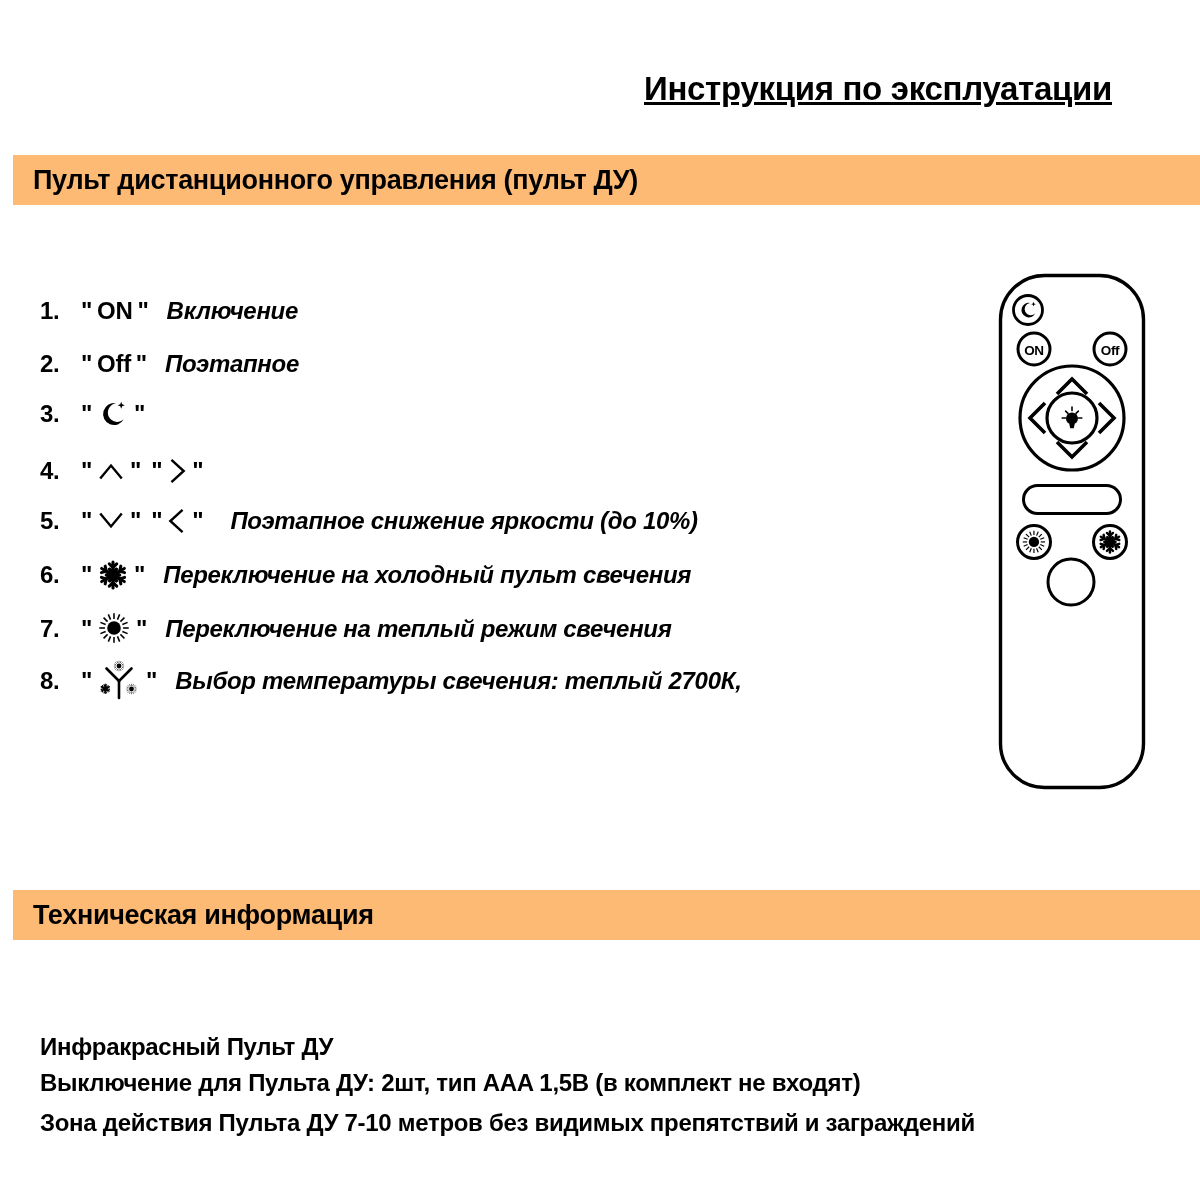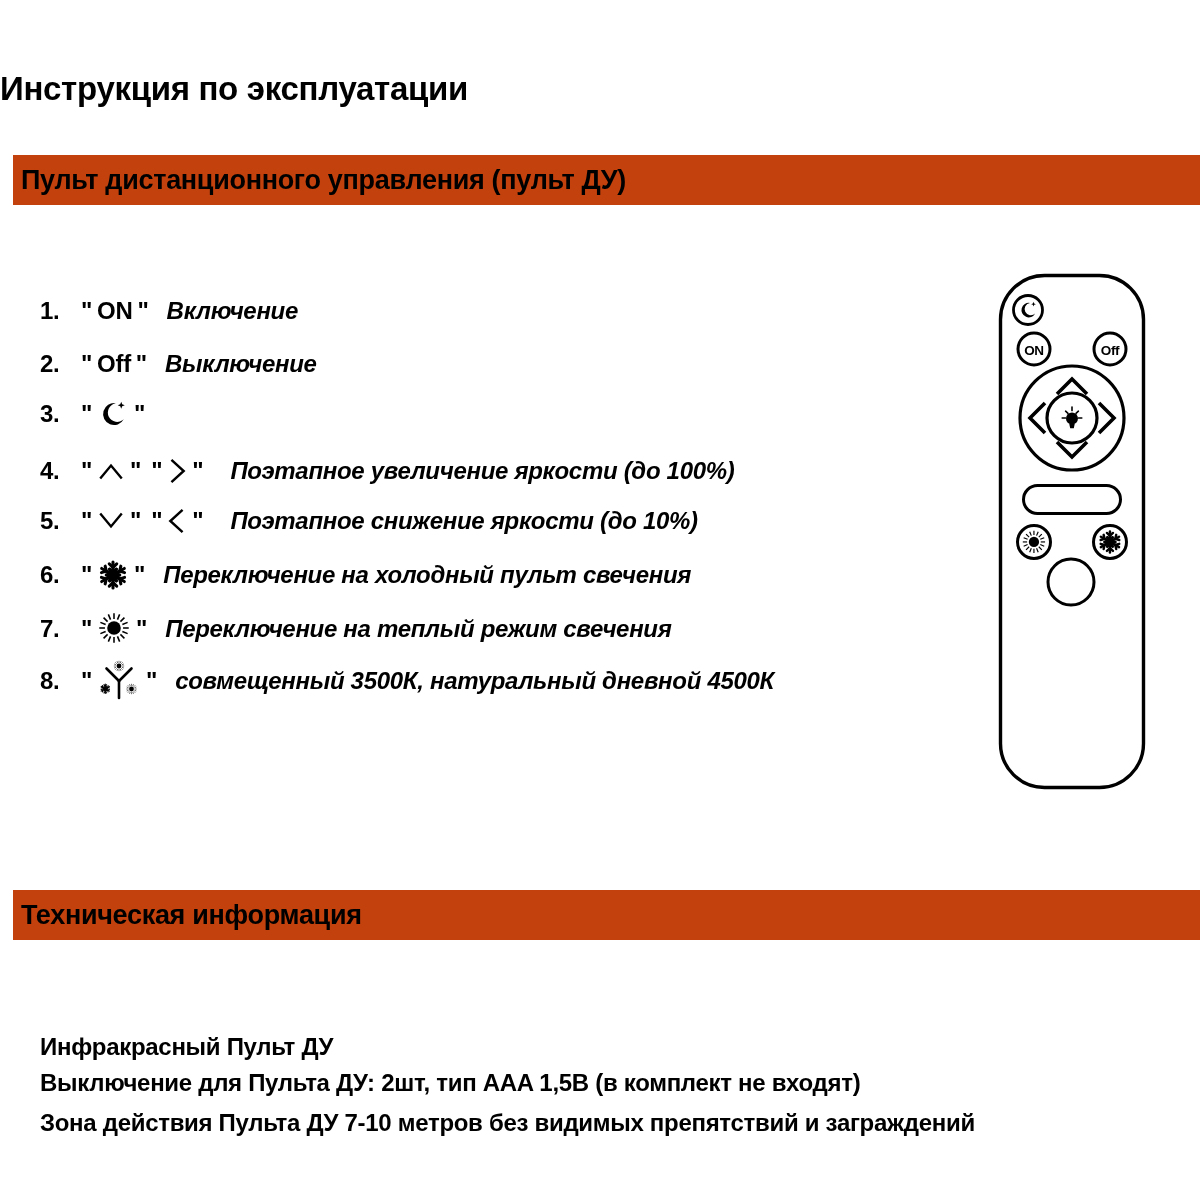--- a/index.html
+++ b/index.html
@@ -3,26 +3,26 @@
 <meta charset="utf-8">
 <style>
   html,body { margin:0; padding:0; }
   body {
     width:1200px; height:1200px; position:relative; background:#ffffff;
     font-family:"Liberation Sans", sans-serif; font-weight:bold; color:#000;
     overflow:hidden; letter-spacing:-0.3px;
   }
   .page-title {
     position:absolute; top:70px; left:0; width:1112px;
-    text-align:left; font-size:33px;
+    text-align:right; font-size:33px;text-decoration:underline;
   }
   .banner {
     position:absolute; left:13px; right:0; height:50px;
-    background:#c2410c; font-size:27px; line-height:50px;
-    padding-left:8px; box-sizing:border-box;
+    background:#fdba74; font-size:27px; line-height:50px;
+    padding-left:20px; box-sizing:border-box;
   }
   .banner-1 { top:155px; }
   .banner-2 { top:890px; }
   .li {
     position:absolute; left:40px; display:flex; align-items:center;
     font-size:24px; line-height:33px; white-space:nowrap;
   }
   .li .num { width:36px; }
   .li .q { margin:0 5px; }
   .li .desc { margin-left:13px;font-style:italic; }
@@ -112,21 +112,21 @@
   <span class="kw">ON</span>
   <span class="q">"</span>
   <span class="desc">Включение</span>
 </div>
 
 <div class="li" style="top:347px">
   <span class="num">2.</span>
   <span class="q">"</span>
   <span class="kw">Off</span>
   <span class="q">"</span>
-  <span class="desc">Выключение</span>
+  <span class="desc">Поэтапное</span>
 </div>
 
 <div class="li" style="top:397px">
   <span class="num">3.</span>
   <span class="q">"</span>
   <svg class="ic" width="32" height="32" viewBox="0 0 28 28">
       <use href="#sym-moon"></use>
     </svg>
   <span class="q">"</span>
 </div>
@@ -136,21 +136,20 @@
   <span class="q">"</span>
   <svg class="ic" width="28" height="20" viewBox="0 0 26 18">
       <polyline points="3,16 13,4 23,16" stroke="#000" stroke-width="2.2" fill="none"></polyline>
     </svg>
   <span class="q">"</span>
   <span class="q">"</span>
   <svg class="ic" width="20" height="30" viewBox="0 0 18 26">
       <polyline points="4,3 15,13 4,23" stroke="#000" stroke-width="2.2" fill="none"></polyline>
     </svg>
   <span class="q">"</span>
-  <span class="desc desc2">Поэтапное увеличение яркости (до 100%)</span>
 </div>
 
 <div class="li" style="top:504px">
   <span class="num">5.</span>
   <span class="q">"</span>
   <svg class="ic" width="28" height="20" viewBox="0 0 26 18">
       <polyline points="3,2 13,14 23,2" stroke="#000" stroke-width="2.2" fill="none"></polyline>
     </svg>
   <span class="q">"</span>
   <span class="q">"</span>
@@ -184,21 +183,21 @@
 <div class="li li-8" style="top:664px">
   <span class="num">8.</span>
   <span class="q">"</span>
   <span class="iconwrap">
     <svg class="ic" width="44" height="46" viewBox="0 0 44 44">
         <use href="#sym-branch"></use>
       </svg>
   </span>
   <span class="q">"</span>
   <span class="desc">
-    <span style="display:block">совмещенный 3500К, натуральный дневной 4500К</span>
+    <span style="display:block">Выбор температуры свечения: теплый 2700К,</span>
   </span>
 </div>
 
 <svg class="remote-svg" width="160" height="527" viewBox="0 0 160 527">
   <rect x="5.5" y="5.5" width="143" height="512" rx="44" fill="#fff" stroke="#000" stroke-width="3.4"></rect>
 
   <circle cx="33" cy="40" r="14.5" fill="none" stroke="#000" stroke-width="2.8"></circle>
   <use href="#sym-moon" transform="translate(22.4 29.4) scale(0.76)"></use>
 
   <circle cx="39" cy="79" r="16" fill="none" stroke="#000" stroke-width="3"></circle>

